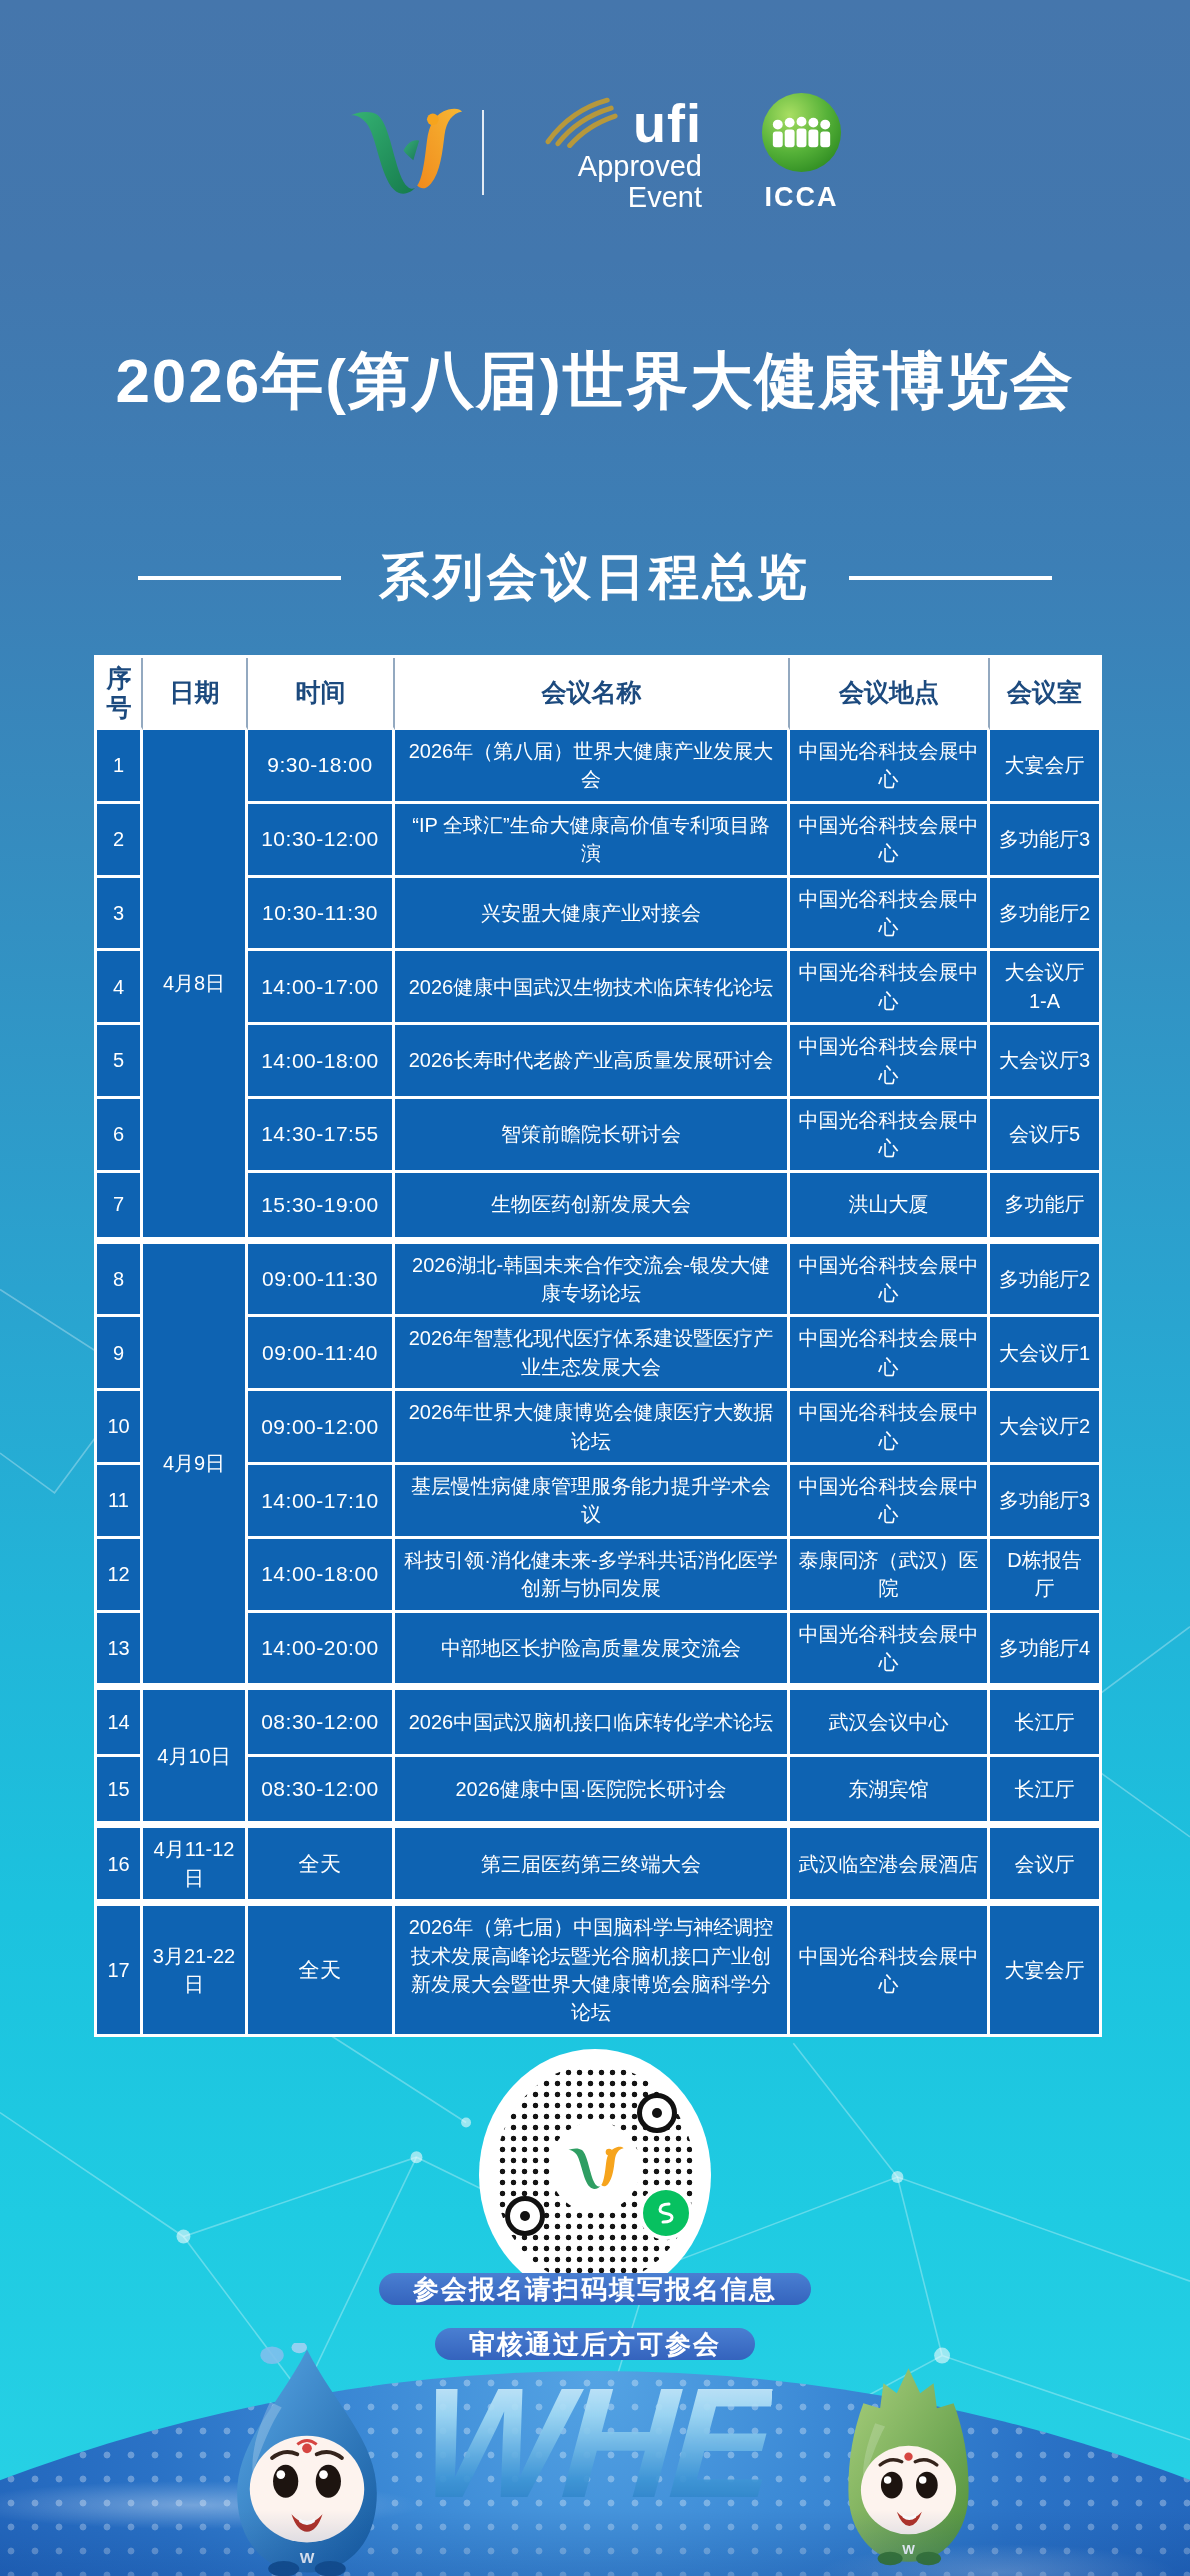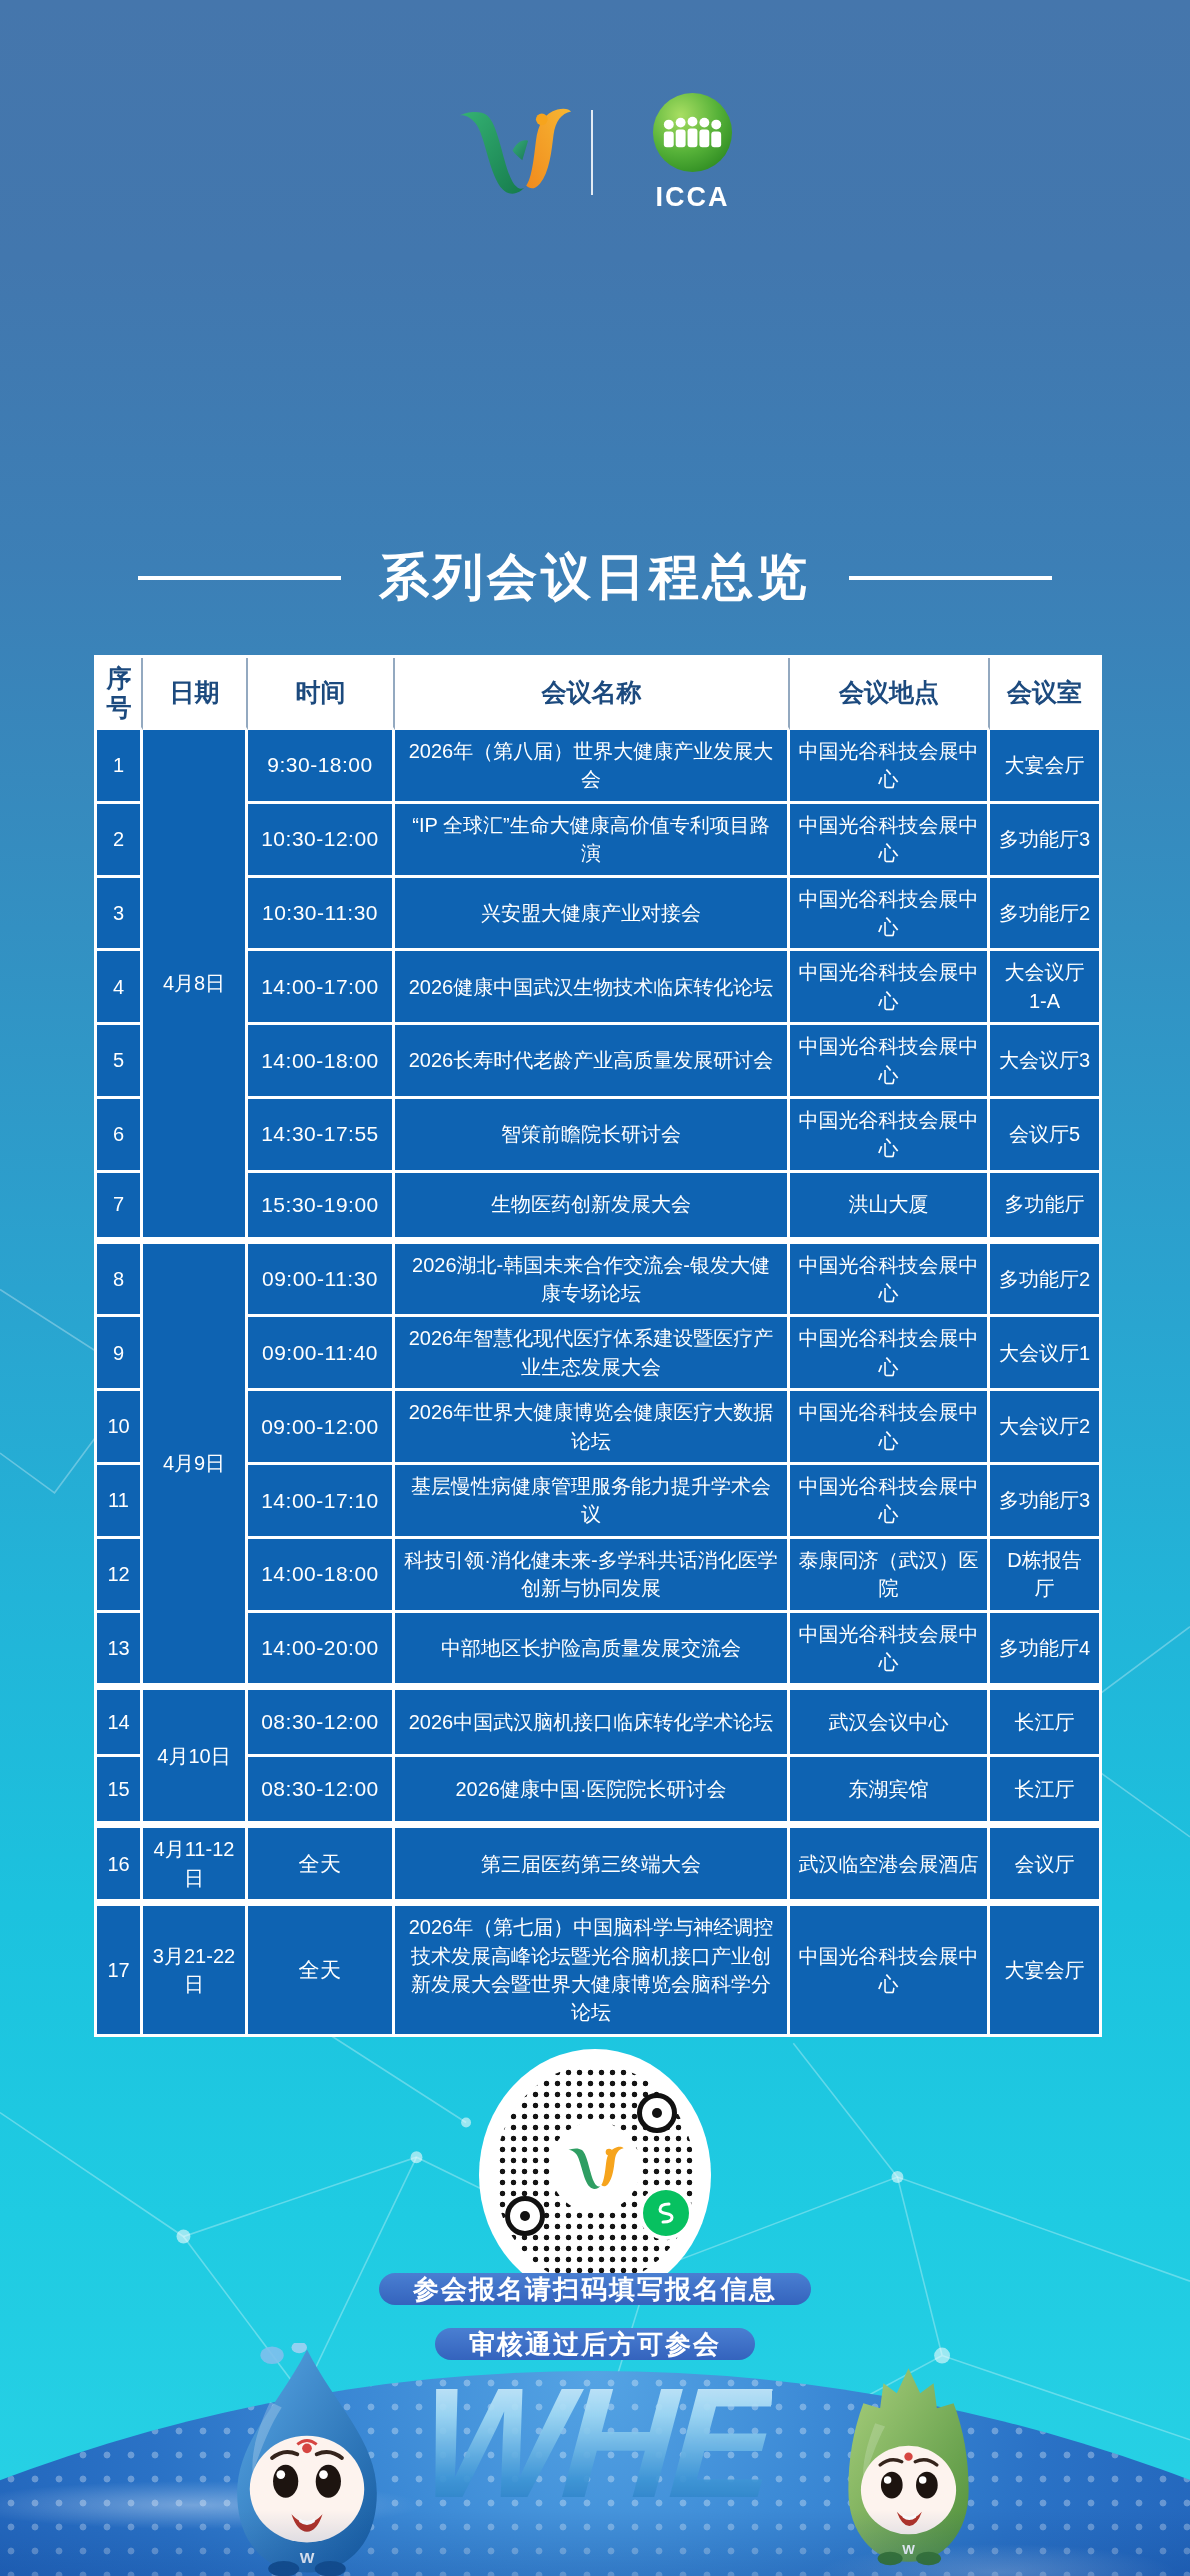--- a/index.html
+++ b/index.html
@@ -139,20 +139,36 @@
           </defs>
           <path fill="url(#gw1)" d="M4,16 C10,13 24,10 32,16 C44,26 48,66 58,84 C62,91 68,94 72,88 C66,96 56,100 48,92 C34,78 30,36 20,24 C14,17 8,15 4,16 Z"></path>
           <path fill="url(#gw2)" d="M72,88 C78,80 80,58 82,42 C84,26 90,14 104,10 C112,8 116,10 118,12 C108,14 102,22 100,36 C98,52 96,74 86,86 C81,92 76,92 72,88 Z"></path>
           <path fill="url(#gw1)" d="M58,52 C62,44 68,40 74,42 C72,48 70,56 68,62 C64,58 60,56 58,52 Z" opacity=".9"></path>
           <circle cx="88" cy="20" r="6" fill="#f6a41d"></circle>
         </svg>
       </span>
       <span class="whe-divider"></span>
     </div>
 
+    <div class="ufi-lockup">
+      <div class="ufi-top">
+        <span>
+          <svg width="85" height="56" viewBox="0 0 86 56">
+            <g stroke="#b6983c" stroke-width="5" fill="none" stroke-linecap="round">
+              <path d="M6,50 C22,28 44,14 66,8"></path>
+              <path d="M16,52 C30,34 50,22 70,16"></path>
+              <path d="M28,54 C40,40 56,30 74,24"></path>
+            </g>
+          </svg>
+        </span>
+        <span class="ufi-word">ufi</span>
+      </div>
+      <div class="ufi-sub">Approved</div>
+      <div class="ufi-sub">Event</div>
+    </div>
 
     <div class="icca-lockup">
       <span>
         <svg width="83" height="83" viewBox="0 0 84 84">
           <defs>
             <radialGradient id="gicca" cx="35%" cy="28%" r="80%">
               <stop offset="0" stop-color="#a8de62"></stop>
                 <stop offset=".6" stop-color="#55b138"></stop>
                 <stop offset="1" stop-color="#2f8c22"></stop>
             </radialGradient>
@@ -169,20 +185,21 @@
               <rect x="49" y="39" width="10" height="18" rx="3"></rect>
             <circle cx="66" cy="34" r="5"></circle>
               <rect x="61" y="41" width="10" height="16" rx="3"></rect>
           </g>
         </svg>
       </span>
       <span class="icca-word">ICCA</span>
     </div>
   </div>
 
+  <div class="abs main-title">2026年(第八届)世界大健康博览会</div>
   <div class="abs section-title">
     <span class="rule"></span>
     <span class="txt">系列会议日程总览</span>
     <span class="rule"></span>
   </div>
 
   <table class="abs sched">
     <colgroup>
       <col style="width:46px">
         <col style="width:105px">

